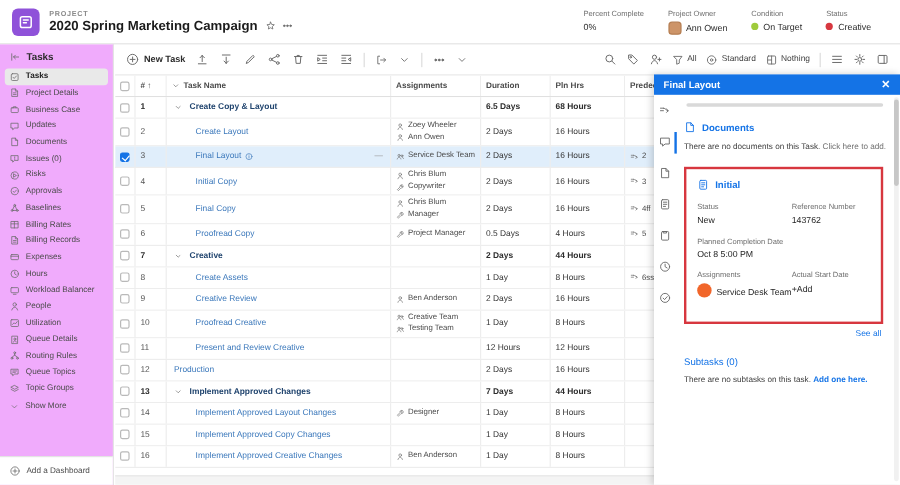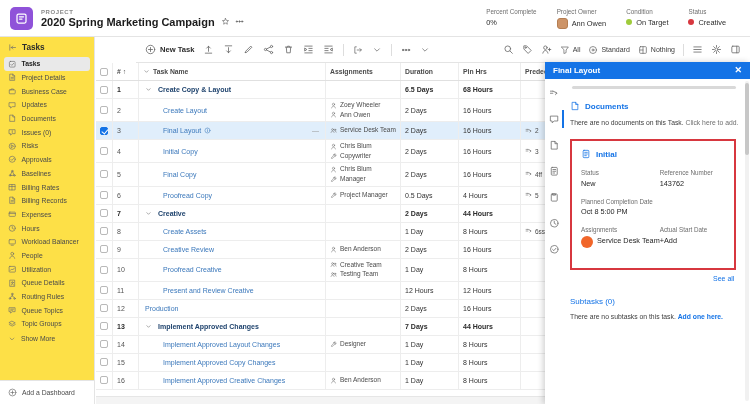--- a/index.html
+++ b/index.html
@@ -15,33 +15,33 @@
   .kicker{font-size:6px;font-weight:bold;letter-spacing:.6px;color:#8a8a8a;margin-bottom:1px;}
   .proj-title{font-size:11px;font-weight:bold;color:#1b1b1b;display:flex;align-items:center;gap:6px;}
   .title-extras{display:flex;gap:5px;align-items:center;color:#8a8a8a;}
   .summary{margin-left:auto;display:flex;gap:20px;padding-right:14px;}
   .field .flabel{font-size:6.3px;color:#6e6e6e;margin-bottom:3px;white-space:nowrap;}
   .field .fvalue{font-size:7.4px;color:#2c2c2c;display:flex;align-items:center;gap:4px;white-space:nowrap;}
   .dot{width:6px;height:6px;border-radius:50%;}
   .avatar{width:11px;height:11px;border-radius:3px;background:#cd9468;border:1px solid #b57e52;box-sizing:border-box;}
 
   
-  .sidebar{position:absolute;top:37px;left:0;width:95px;bottom:0;border-right:1px solid #e4e4e4;background:#fde047;box-sizing:border-box;}
+  .sidebar{position:absolute;top:37px;left:0;width:95px;bottom:0;border-right:1px solid #e4e4e4;background:#f0abfc;box-sizing:border-box;}
   .side-head{display:flex;align-items:center;gap:5px;padding:6px 8px 5px;font-size:8.2px;font-weight:bold;color:#2c2c2c;}
   .side-list{padding:0 4px;}
   .side-item{display:flex;align-items:center;gap:5px;padding:2.6px 4px;font-size:6.8px;color:#4a4a4a;
              border-radius:3px;white-space:nowrap;cursor:pointer;}
   .side-item.selected{background:#e9e9e9;color:#1b1b1b;font-weight:bold;}
   .side-item .icon{color:#6b6b6b;}
   .show-more{display:flex;align-items:center;gap:5px;padding:4px 8px;font-size:6.8px;color:#4a4a4a;}
   .add-dash{position:absolute;bottom:0;left:0;right:0;border-top:1px solid #e4e4e4;display:flex;align-items:center;gap:5px;
             padding:7px 8px;font-size:6.8px;color:#4a4a4a;background:#fff;}
 
   
-  .main{position:absolute;left:96px;top:37px;right:0;bottom:0;padding-left:40px;}
+  .main{position:absolute;left:96px;top:37px;right:0;bottom:0;}
   .toolbar{height:26px;display:flex;align-items:center;padding:0 9px;gap:9px;border-bottom:1px solid #e4e4e4;box-sizing:border-box;}
   .new-task{display:flex;align-items:center;gap:4px;font-size:7.6px;font-weight:bold;color:#2c2c2c;cursor:pointer;}
   .tb-group{display:flex;align-items:center;gap:9px;color:#5f5f5f;}
   .tb-sep{width:1px;height:12px;background:#ddd;}
   .tb-right{margin-left:auto;display:flex;align-items:center;gap:8px;color:#5f5f5f;}
   .tb-labeled{display:flex;align-items:center;gap:3px;font-size:7px;color:#3d3d3d;cursor:pointer;}
 
   
   .table-wrap{position:absolute;top:26px;left:0;right:0;bottom:7px;overflow:hidden;font-size:7px;}
   .trow{display:flex;border-bottom:1px solid #ededed;min-height:17px;align-items:stretch;background:#fff;}
@@ -81,21 +81,21 @@
   .rail-item{color:#6b6b6b;cursor:pointer;padding:0 3px;border-right:2px solid transparent;}
   .rail-item.selected{color:#1473E6;border-right-color:#1473E6;}
   .pcontent{flex:1;padding:5px 12px 0 5px;position:relative;}
   .divider-pill{height:3px;background:#d9d9d9;border-radius:2px;margin:2px 2px 12px;}
   .sec-head{display:flex;align-items:center;gap:5px;color:#1473E6;font-size:8px;font-weight:bold;}
   .empty-line{font-size:6.8px;color:#3d3d3d;margin-top:8px;white-space:nowrap;}
   .empty-line .muted{color:#707070;}
   .details-box{border:2px solid #D7373F;padding:8px 9px 10px;margin-top:13px;margin-right:2px;}
   .d-grid{display:grid;grid-template-columns:1fr 1fr;row-gap:10px;margin-top:10px;}
   .d-label{font-size:6.3px;color:#6e6e6e;margin-bottom:2.5px;white-space:nowrap;}
-  .d-value{font-size:7.3px;color:#1f1f1f;display:flex;align-items:flex-start;gap:4px;white-space:nowrap;}
+  .d-value{font-size:7.3px;color:#1f1f1f;display:flex;align-items:flex-end;gap:4px;white-space:nowrap;}
   .team-avatar{width:12px;height:12px;border-radius:50%;background:#F1662A;flex:none;}
   .see-all{text-align:right;font-size:7px;color:#1473E6;margin:5px 4px 0;cursor:pointer;}
   .subtasks{margin-top:15px;}
   .sub-title{font-size:8px;font-weight:normal;color:#1473E6;}
   .sub-empty{font-size:6.8px;color:#3d3d3d;margin-top:7px;white-space:nowrap;}
   .sub-empty .blue-link{color:#1473E6;font-weight:bold;cursor:pointer;}
   .vscroll{position:absolute;right:1px;top:2px;bottom:3px;width:4px;background:#f1f1f1;border-radius:2px;}
   .vthumb{position:absolute;right:1px;top:4px;width:4px;height:72px;background:#c7c7c7;border-radius:2px;}
 </style>
 </head>

